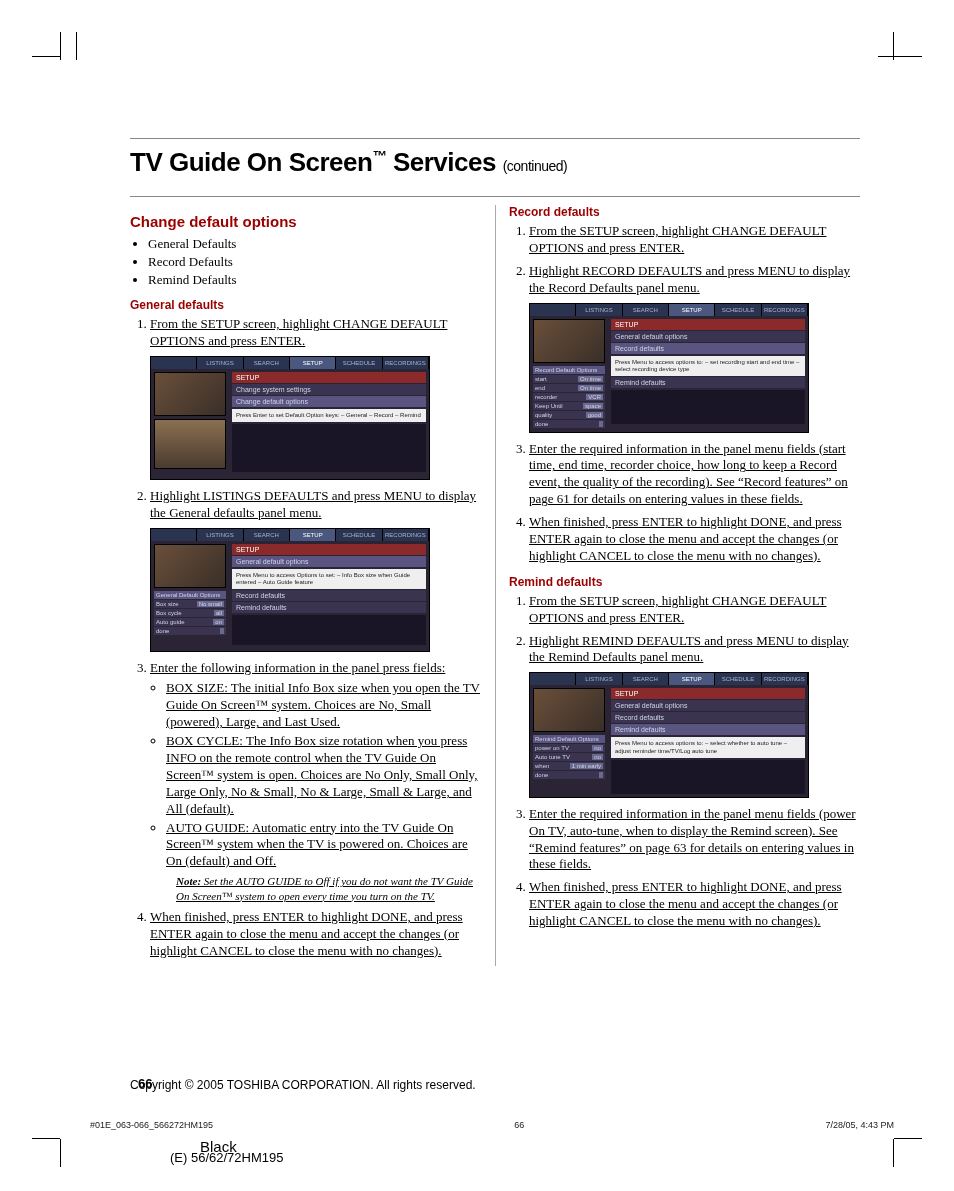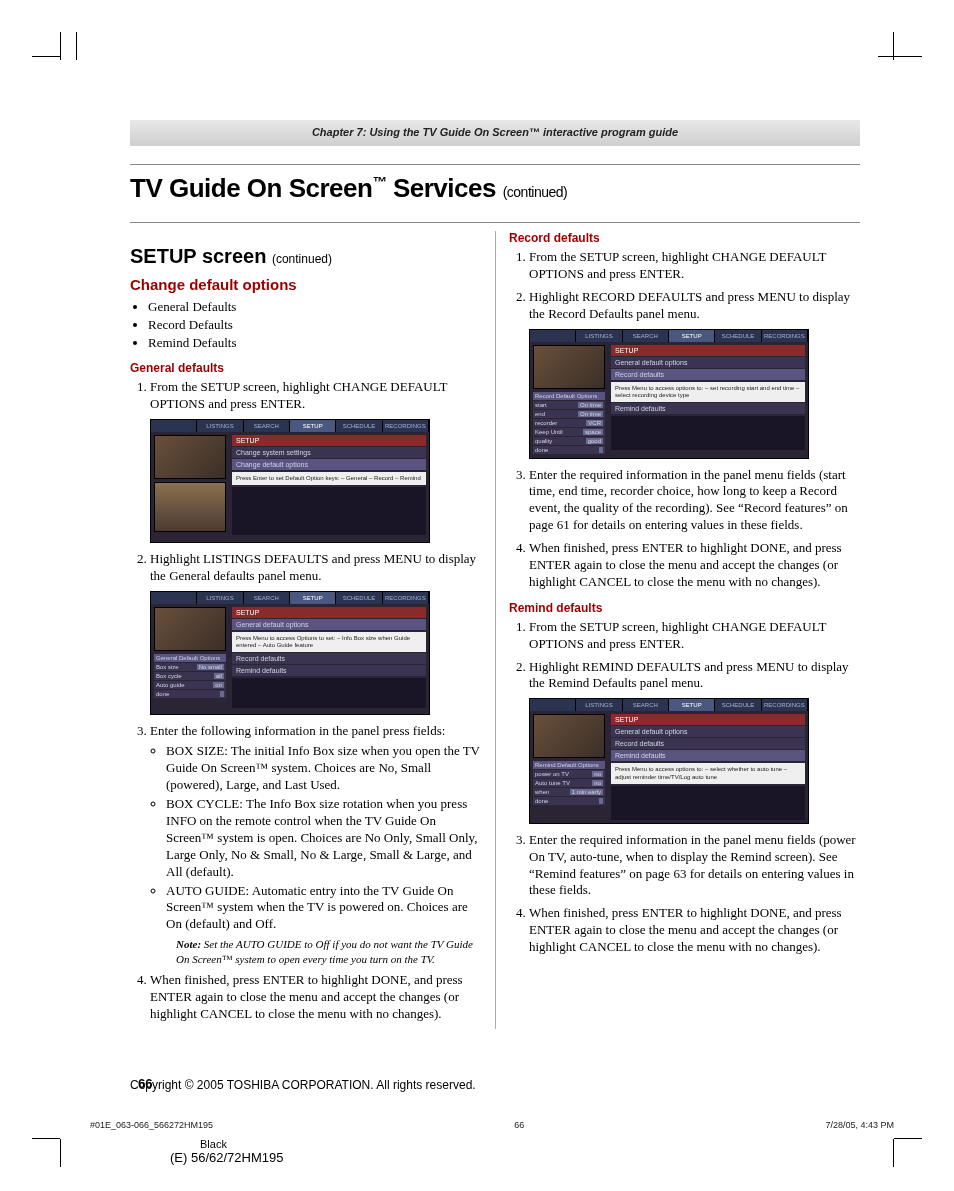--- a/index.html
+++ b/index.html
@@ -74,21 +74,21 @@
   ul.bullets { margin: 2px 0 6px 18px; padding: 0; }
   ul.bullets li { margin: 2px 0; }
   h4.grp {
     font-family: Arial, Helvetica, sans-serif;
     font-weight: 700;
     color: #9a0000;
     font-size: 12px;
     margin: 10px 0 4px;
   }
   ol.steps { margin: 2px 0 6px 20px; padding: 0; }
-  ol.steps > li { margin: 4px 0 6px; line-height: 1.3; }
+  ol.steps > li { margin: 4px 0 6px; line-height: 1.3; text-decoration: underline; }
   ol.steps ul { margin: 4px 0 4px 16px; }
   .note {
     font-style: italic;
     font-size: 11px;
     margin: 4px 0 4px 26px;
     line-height: 1.3;
   }
   .note b { font-style: italic; }
 
   .shot {
@@ -123,50 +123,46 @@
   .footer .copy { text-align: left; font-size: 12px; }
   .footer .pn {
     position: absolute; left: 8px; top: -2px;
     font-weight: 700; font-size: 13px;
   }
   .printline {
     position: absolute; left: 90px; right: 60px; top: 1120px;
     font-family: Arial, Helvetica, sans-serif; font-size: 9px; color:#222;
     display: flex; justify-content: space-between;
   }
-  .black { position:absolute; left:200px; top:1138px; font-family: Arial, sans-serif; font-size:11px;}
+  .black { position:absolute; left:200px; top:1138px; font-family: Arial, sans-serif; font-size:15px;}
   .model { position:absolute; left:170px; top:1150px; font-family: Arial, sans-serif; font-size:13px;}
 </style>
 </head>
 <body>
 
 <div class="crop-mark crop-tl-h"></div>
 <div class="crop-mark crop-tl-v"></div>
 <div class="crop-mark crop-tl-v2"></div>
 <div class="crop-mark crop-tr-h"></div>
 <div class="crop-mark crop-tr-v"></div>
 <div class="crop-mark crop-br-h"></div>
 <div class="crop-mark crop-br-v"></div>
 <div class="crop-mark crop-bl-h"></div>
 <div class="crop-mark crop-bl-v"></div>
 
 <div class="page">
-  <div class="chapter-bar">Chapter 7: Using the TV Guide On Screen™ interactive program guide</div>
   <hr class="rule">
   <h1 class="title">
     <span>TV Guide On Screen</span><span class="tm">™</span><span> Services </span><span class="cont">(continued)</span>
   </h1>
   <hr class="rule">
 
   <div class="columns">
 
     <div class="block">
-      <h2 class="section">
-        <span>SETUP screen </span><span class="cont">(continued)</span>
-      </h2>
       <h3 class="sub">Change default options</h3>
       <ul class="bullets">
         <li>General Defaults</li>
         <li>Record Defaults</li>
         <li>Remind Defaults</li>
       </ul>
 
       <h4 class="grp">General defaults</h4>
       <ol class="steps">
         <li>From the SETUP screen, highlight CHANGE DEFAULT OPTIONS and press ENTER.</li>

